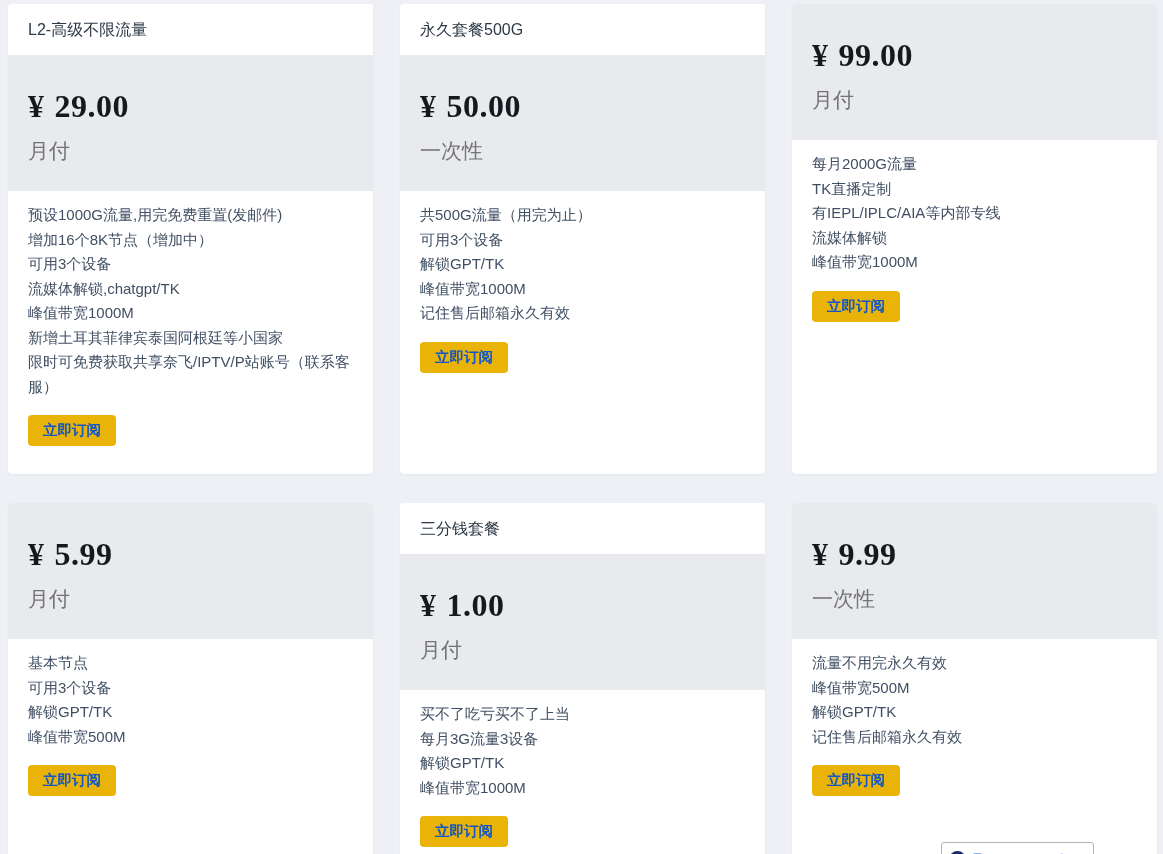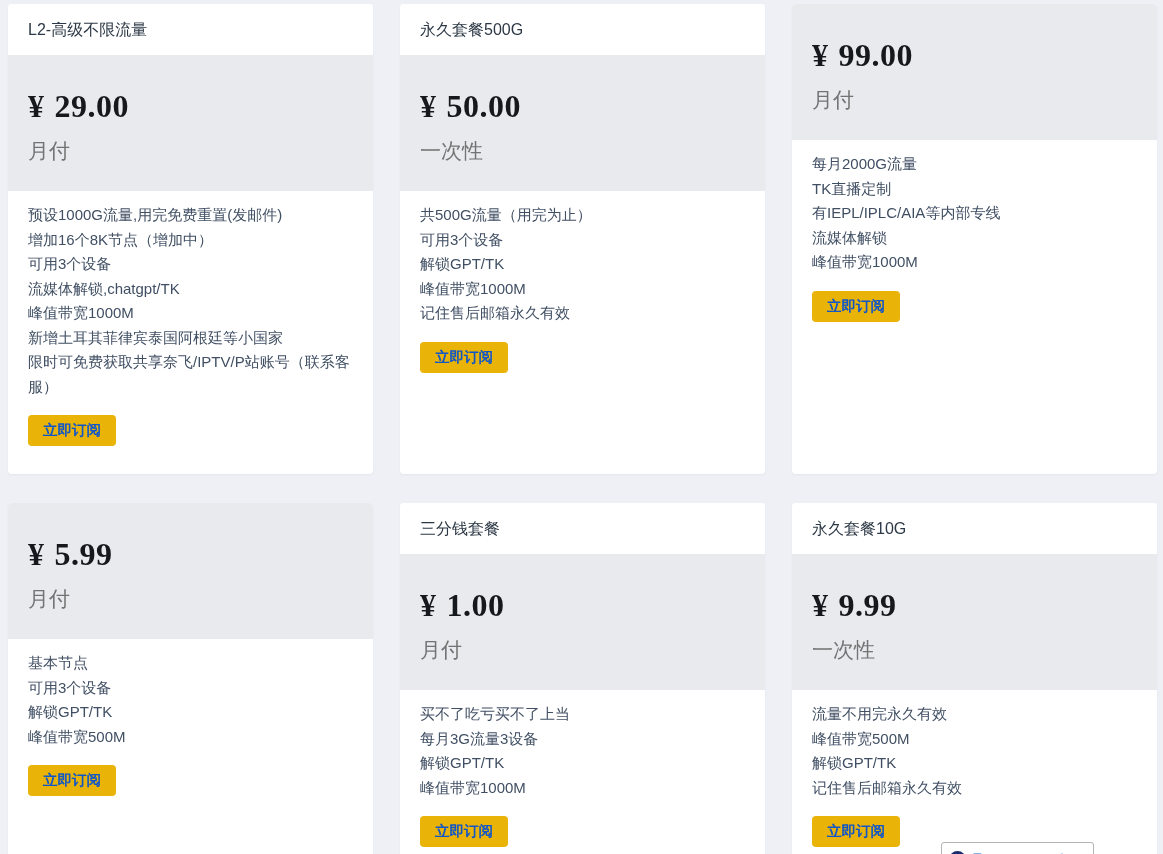--- a/index.html
+++ b/index.html
@@ -200,23 +200,20 @@
           <div class="feature">买不了吃亏买不了上当</div>
           <div class="feature">每月3G流量3设备</div>
           <div class="feature">解锁GPT/TK</div>
           <div class="feature">峰值带宽1000M</div>
         </div>
       <button class="subscribe-button">立即订阅</button>
     </div>
   </div>
 
   <div class="plan-card">
-    <div class="card-header">
-      <span>永久套餐10G</span>
-    </div>
     <div class="price-section">
       <div class="price-line">
         <span class="price-currency">¥</span><span>9.99</span>
       </div>
       <div class="billing-cycle">一次性</div>
     </div>
     <div class="features-section">
       <div>
           <div class="feature">流量不用完永久有效</div>
           <div class="feature">峰值带宽500M</div>

